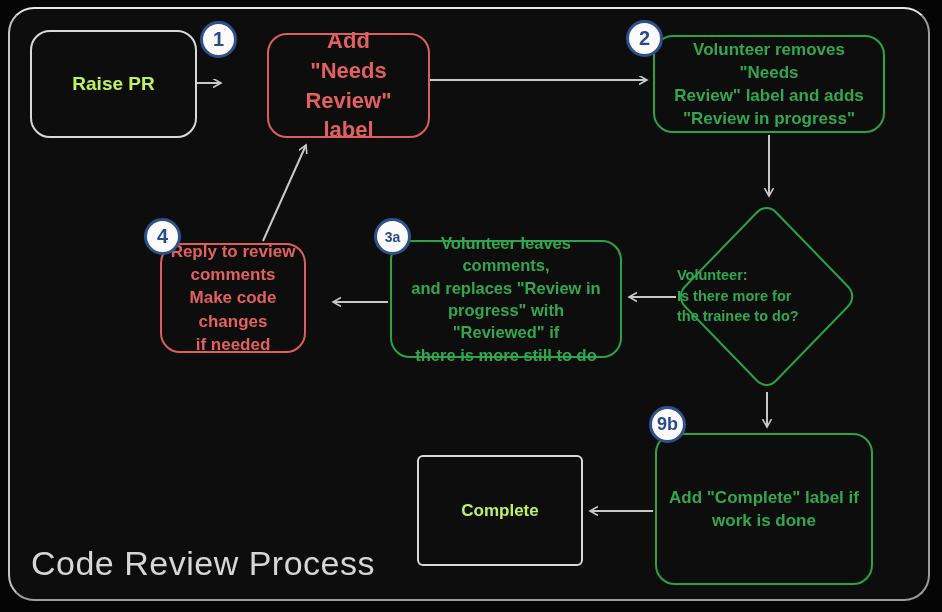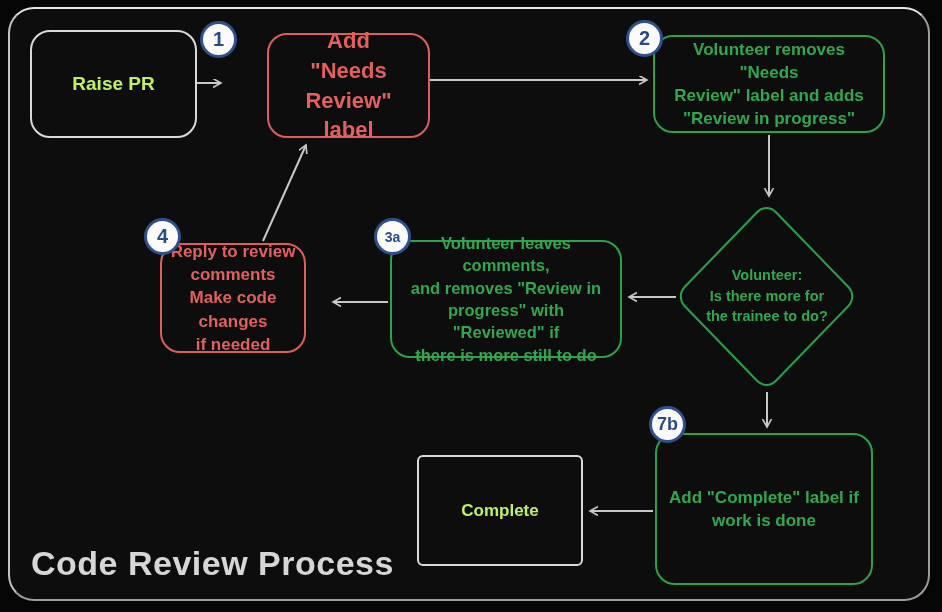--- a/index.html
+++ b/index.html
@@ -16,32 +16,32 @@
   .node{
     position:absolute;z-index:3;display:flex;align-items:center;justify-content:center;
     text-align:center;white-space:pre-line;border-radius:20px;border:2px solid;
     background:#0d0d0d;font-size:17px;line-height:1.36;font-weight:600;
     box-sizing:border-box;padding:4px 8px;
   }
   .node.red{border-color:#dd5e5c;color:#e2605e;}
   .node.green{border-color:#2ba148;color:#32a84e;}
   .node.white{border-color:#d9d9d9;color:#bef264;text-align:right;}
   .diamond-label{
-    position:absolute;z-index:3;width:180px;left:677px;top:265px;text-align:center;
+    position:absolute;z-index:3;width:180px;left:677px;top:265px;
     white-space:pre-line;color:#32a84e;font-size:14.5px;line-height:1.42;font-weight:600;
   }
   .badge{
     position:absolute;z-index:4;width:37px;height:37px;border-radius:50%;
     background:#fbfbfb;border:3.5px solid #2f4f8d;color:#2b4a89;
     display:flex;align-items:center;justify-content:center;
     font-size:20px;font-weight:bold;box-sizing:border-box;
   }
   .title{
     position:absolute;z-index:3;left:31px;top:544px;
-    font-size:34px;font-weight:700;color:#d6d6d6;letter-spacing:0.5px;
+    font-size:34px;font-weight:400;color:#d6d6d6;letter-spacing:0.5px;
   }
 </style>
 </head>
 <body>
 
 <div class="stage">
 
   <div class="frame"></div>
 
   <svg class="edges" width="942" height="612" viewBox="0 0 942 612">
@@ -72,35 +72,35 @@
 
   <div class="node green" style="left:653px;top:35px;width:232px;height:98px;">Volunteer removes "Needs
 Review" label and adds
 "Review in progress"</div>
 
   <div class="diamond-label">Volunteer:
 Is there more for
 the trainee to do?</div>
 
   <div class="node green" style="left:390px;top:240px;width:232px;height:118px;font-size:16.5px;">Volunteer leaves comments,
-and removes "Review in
+and replaces "Review in
 progress" with "Reviewed" if
 there is more still to do</div>
 
   <div class="node red" style="left:160px;top:243px;width:146px;height:110px;">Reply to review
 comments
 Make code changes
 if needed</div>
 
   <div class="node green" style="left:655px;top:433px;width:218px;height:152px;">Add "Complete" label if
 work is done</div>
 
   <div class="node white" style="left:417px;top:455px;width:166px;height:111px;border-radius:6px;">Complete</div>
 
   <div class="badge" style="left:200px;top:21px;">1</div>
   <div class="badge" style="left:626px;top:20px;">2</div>
   <div class="badge" style="left:374px;top:218px;font-size:14px;">3a</div>
   <div class="badge" style="left:144px;top:218px;">4</div>
-  <div class="badge" style="left:649px;top:406px;font-size:18px;">7b</div>
+  <div class="badge" style="left:649px;top:406px;font-size:18px;">9b</div>
 
   <div class="title">Code Review Process</div>
 
 </div>
 
 </body></html>

